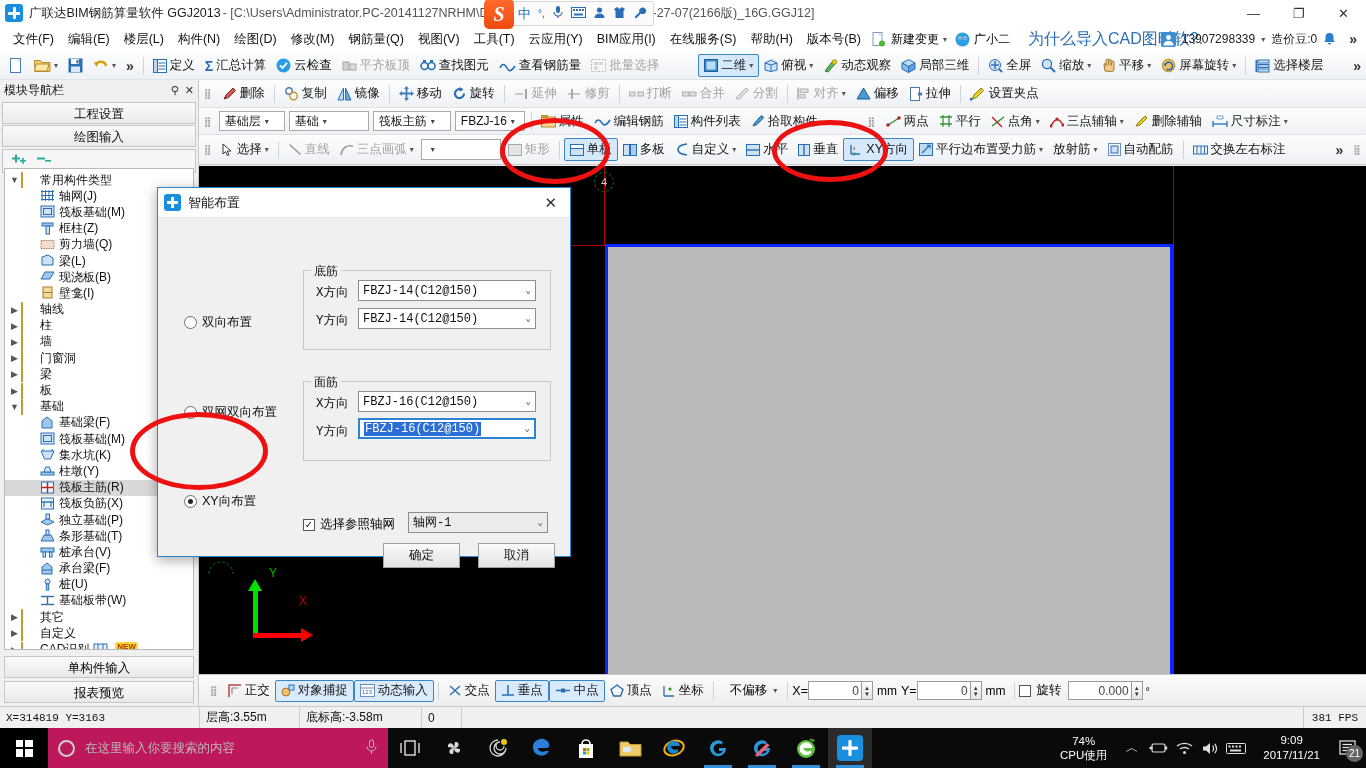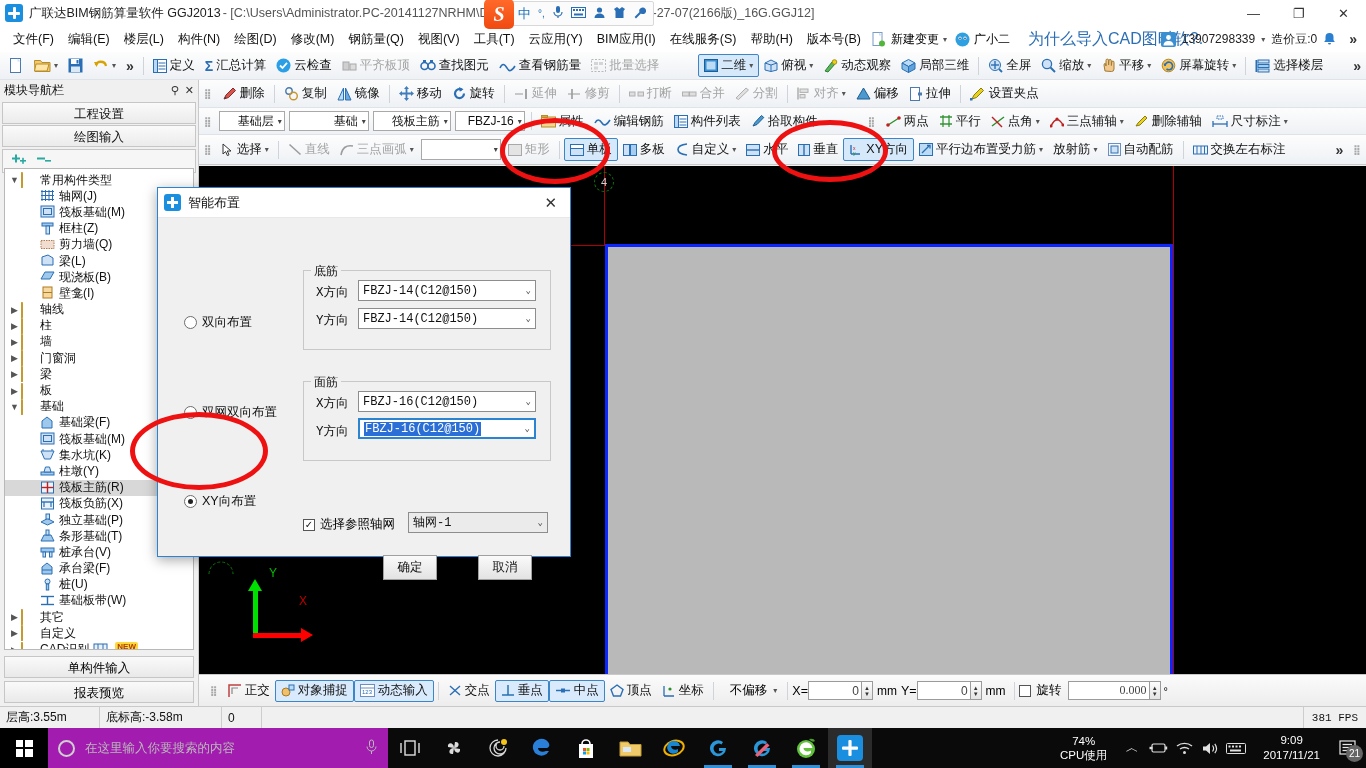--- a/index.html
+++ b/index.html
@@ -141,21 +141,21 @@
     background: linear-gradient(#fdfdfd,#eef1f5); border-bottom: 1px solid #dfe3e8;
     display: flex; align-items: center; white-space: nowrap; overflow: hidden;
   }
   .toolbar4 {
     position: absolute; left: 199px; top: 135px; width: 1167px; height: 30px;
     background: linear-gradient(#fdfdfd,#eef1f5); border-bottom: 1px solid #c9c9c9;
     display: flex; align-items: center; white-space: nowrap; overflow: hidden;
   }
   .combo {
     height: 20px; border: 1px solid #a9a9a9; background: #fff;
-    display: inline-flex; align-items: center; justify-content: flex-end;
+    display: inline-flex; align-items: center; justify-content: flex-start;
     padding: 0 2px 0 5px; font-size: 12px; color: #111; margin: 0 2px;
   }
   .combo .cv { overflow: hidden; }
   .combo .ca { font-size: 8px; color: #444; margin-left: 4px;}
   .tb-toggle {
     border: 1px solid #3c86c8; background: #d6e9fb; border-radius: 2px;
   }
 
   
   .canvas {
@@ -219,21 +219,21 @@
     position: absolute; left: 0; top: 728px; width: 1366px; height: 40px;
     background: #0a0a0a; display: flex; align-items: center;
   }
   .start {
     width: 48px; height: 40px; display: flex; align-items: center; justify-content: center;
     background: #000;
   }
   .win-logo { width: 17px; height: 17px; display: grid; grid-template-columns: 1fr 1fr; grid-template-rows: 1fr 1fr; gap: 2px; }
   .win-logo i { background: #fff; display:block; }
   .tb-search {
-    width: 340px; height: 40px; background: #a21caf; display: flex; align-items: center;
+    width: 340px; height: 40px; background: #be185d; display: flex; align-items: center;
     padding: 0 10px; gap: 10px; color: #b9b9b9; font-size: 12.5px;
   }
   .circ { width: 17px; height: 17px; border: 2px solid #cfcfcf; border-radius: 50%; }
   .tb-icons { display: flex; align-items: center; height: 40px; }
   .tb-ic { width: 44px; height: 40px; display:flex; align-items:center; justify-content:center; position: relative; }
   .tb-ic.active { background: #2b2b2b; }
   .tb-ic .underline { position: absolute; bottom: 0; left: 8px; right: 8px; height: 3px; background: #2f8fd8; }
   .tray {
     position: absolute; right: 0; top: 0; height: 40px; display: flex; align-items: center; gap: 0;
     color: #fff; font-size: 11.5px;
@@ -287,23 +287,23 @@
   }
   .dcombo.focus { border: 2px solid #2a84d2; }
   .dcombo .sel-text { background: #2a6ed6; color: #fff; padding: 0 1px; }
   .dcombo .caret { font-size: 9px; color: #333; }
   .chk {
     width: 12px; height: 12px; border: 1px solid #555; background: #fff;
     display: inline-flex; align-items: center; justify-content: center;
     font-size: 10px; color: #111; flex: 0 0 12px; line-height: 10px;
   }
   .dbtn {
-    width: 54px; height: 25px; background: linear-gradient(#fafafa,#e3e3e3);
+    width: 77px; height: 25px; background: linear-gradient(#fafafa,#e3e3e3);
     border: 1px solid #a0a0a0; display: flex; align-items: center; justify-content: center;
-    font-size: 12.5px; color: #111; margin-top: 12px;
+    font-size: 12.5px; color: #111;
   }
 
   
   .ellipse {
     position: absolute; border: 5px solid #ee1111; border-radius: 50%;
     z-index: 55; pointer-events: none; background: transparent;
   }
 </style>
 </head>
 <body>
@@ -1292,29 +1292,30 @@
     <span style="font-size:12.5px;">Y=</span>
     <span class="spin">0</span>
     <span class="spin-ar">
         <span>▲</span>
         <span>▼</span>
       </span>
     <span style="font-size:12px;margin:0 4px;">mm</span>
     <div class="tb-sep"></div>
     <span class="chk"></span>
     <span style="font-size:12.5px;margin:0 6px;">旋转</span>
-    <span class="spin" style="width:82px;font-family:Liberation Serif, serif;">0.000</span>
+    <span class="spin" style="width:64px;">0.000</span>
     <span class="spin-ar">
         <span>▲</span>
         <span>▼</span>
       </span>
     <span style="font-size:11px;margin-left:3px;">°</span>
   </div>
 
   <div class="statusbar">
+    <div class="sb-cell" style="width:200px;font-family:'Liberation Mono',monospace;font-size:11px;">X=314819  Y=3163</div>
     <div class="sb-cell" style="width:100px;">层高:3.55m</div>
     <div class="sb-cell" style="width:122px;">底标高:-3.58m</div>
     <div class="sb-cell" style="width:40px;">0</div>
     <div class="sb-fps">381 FPS</div>
   </div>
 
   <div class="dialog">
     <div class="dlg-title">
       <div class="dlg-ico"></div>
       <span class="dlg-t">智能布置</span>

